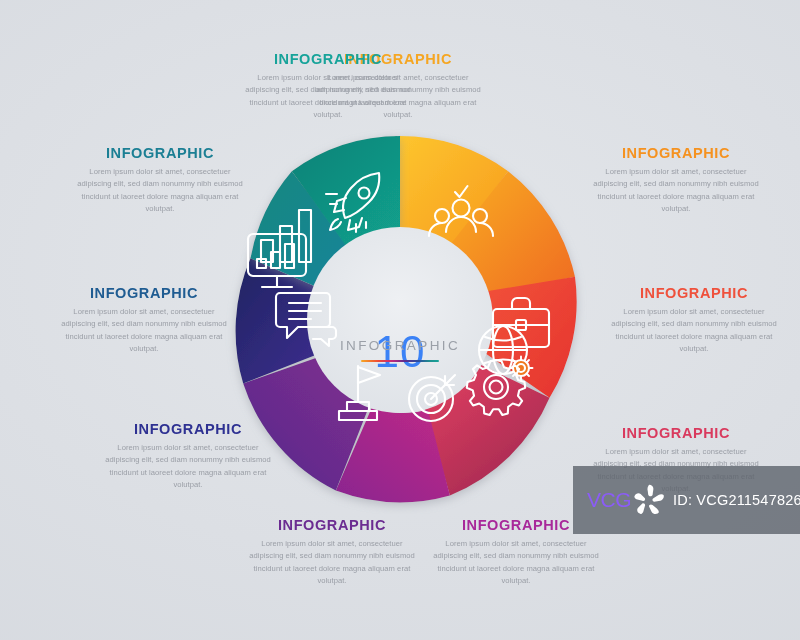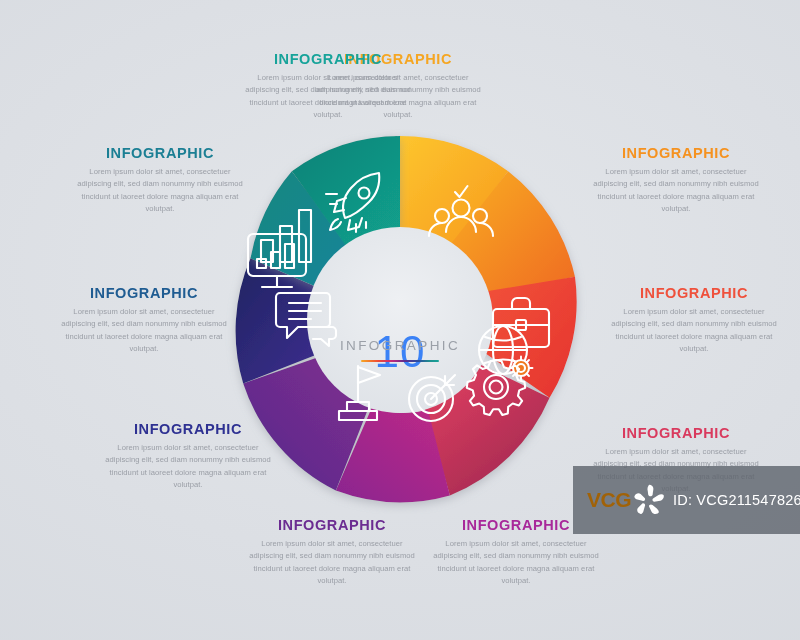--- a/index.html
+++ b/index.html
@@ -37,21 +37,21 @@
     background:linear-gradient(90deg,#f7a823 0%,#ef4b34 22%,#c2297a 40%,#5b2d91 56%,#2b4f9e 74%,#1f8f8f 88%,#17a398 100%);
   }
 
   
   #wm{
     position:absolute;left:573px;top:466px;width:227px;height:68px;
     background:rgba(92,99,107,.80);
     display:flex;align-items:center;
   }
   #wmLogoTxt{
-    color:#a16207;font-size:21px;font-weight:700;letter-spacing:-.5px;
+    color:#8b5cf6;font-size:21px;font-weight:400;letter-spacing:-.5px;
     margin-left:14px;font-family:"Liberation Sans",sans-serif;
   }
   #wmPin{width:34px;height:34px;margin-left:2px;position:relative;flex:none;}
   #wmId{color:#fff;font-size:14.5px;margin-left:6px;letter-spacing:.2px;white-space:nowrap;}
 </style>
 </head>
 <body>
 
 <div class="stage">
 

